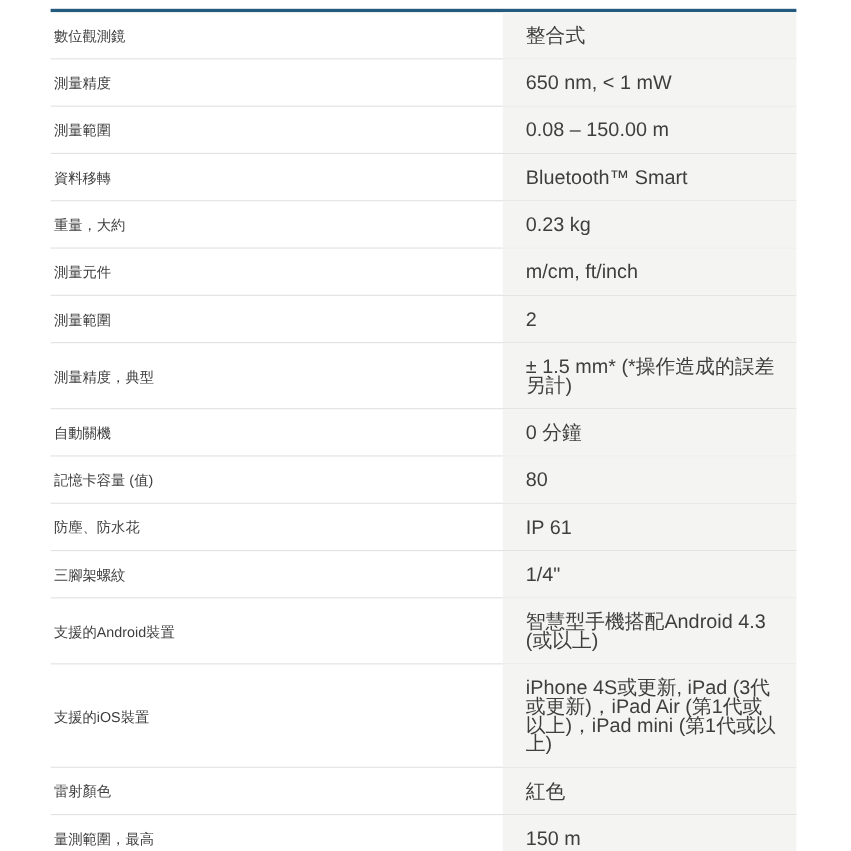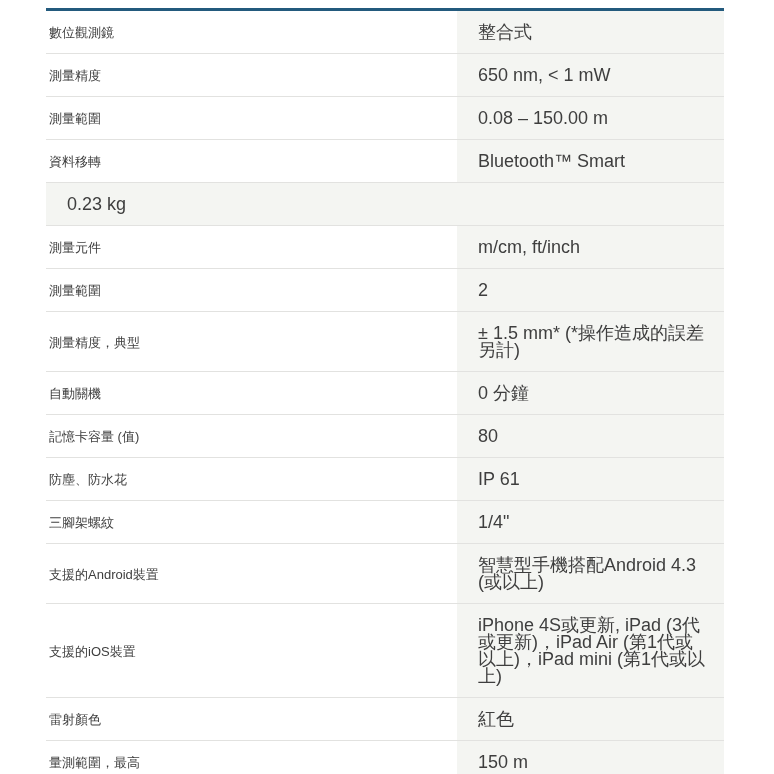--- a/index.html
+++ b/index.html
@@ -80,20 +80,21 @@
         <span>0.08 – 150.00 m</span>
       </div>
     </div>
       <div class="spec-row">
       <div class="spec-label">資料移轉</div>
       <div class="spec-value">
         <span>Bluetooth™ Smart</span>
       </div>
     </div>
       <div class="spec-row">
+      <div class="spec-label">重量，大約</div>
       <div class="spec-value">
         <span>0.23 kg</span>
       </div>
     </div>
       <div class="spec-row">
       <div class="spec-label">測量元件</div>
       <div class="spec-value">
         <span>m/cm, ft/inch</span>
       </div>
     </div>

